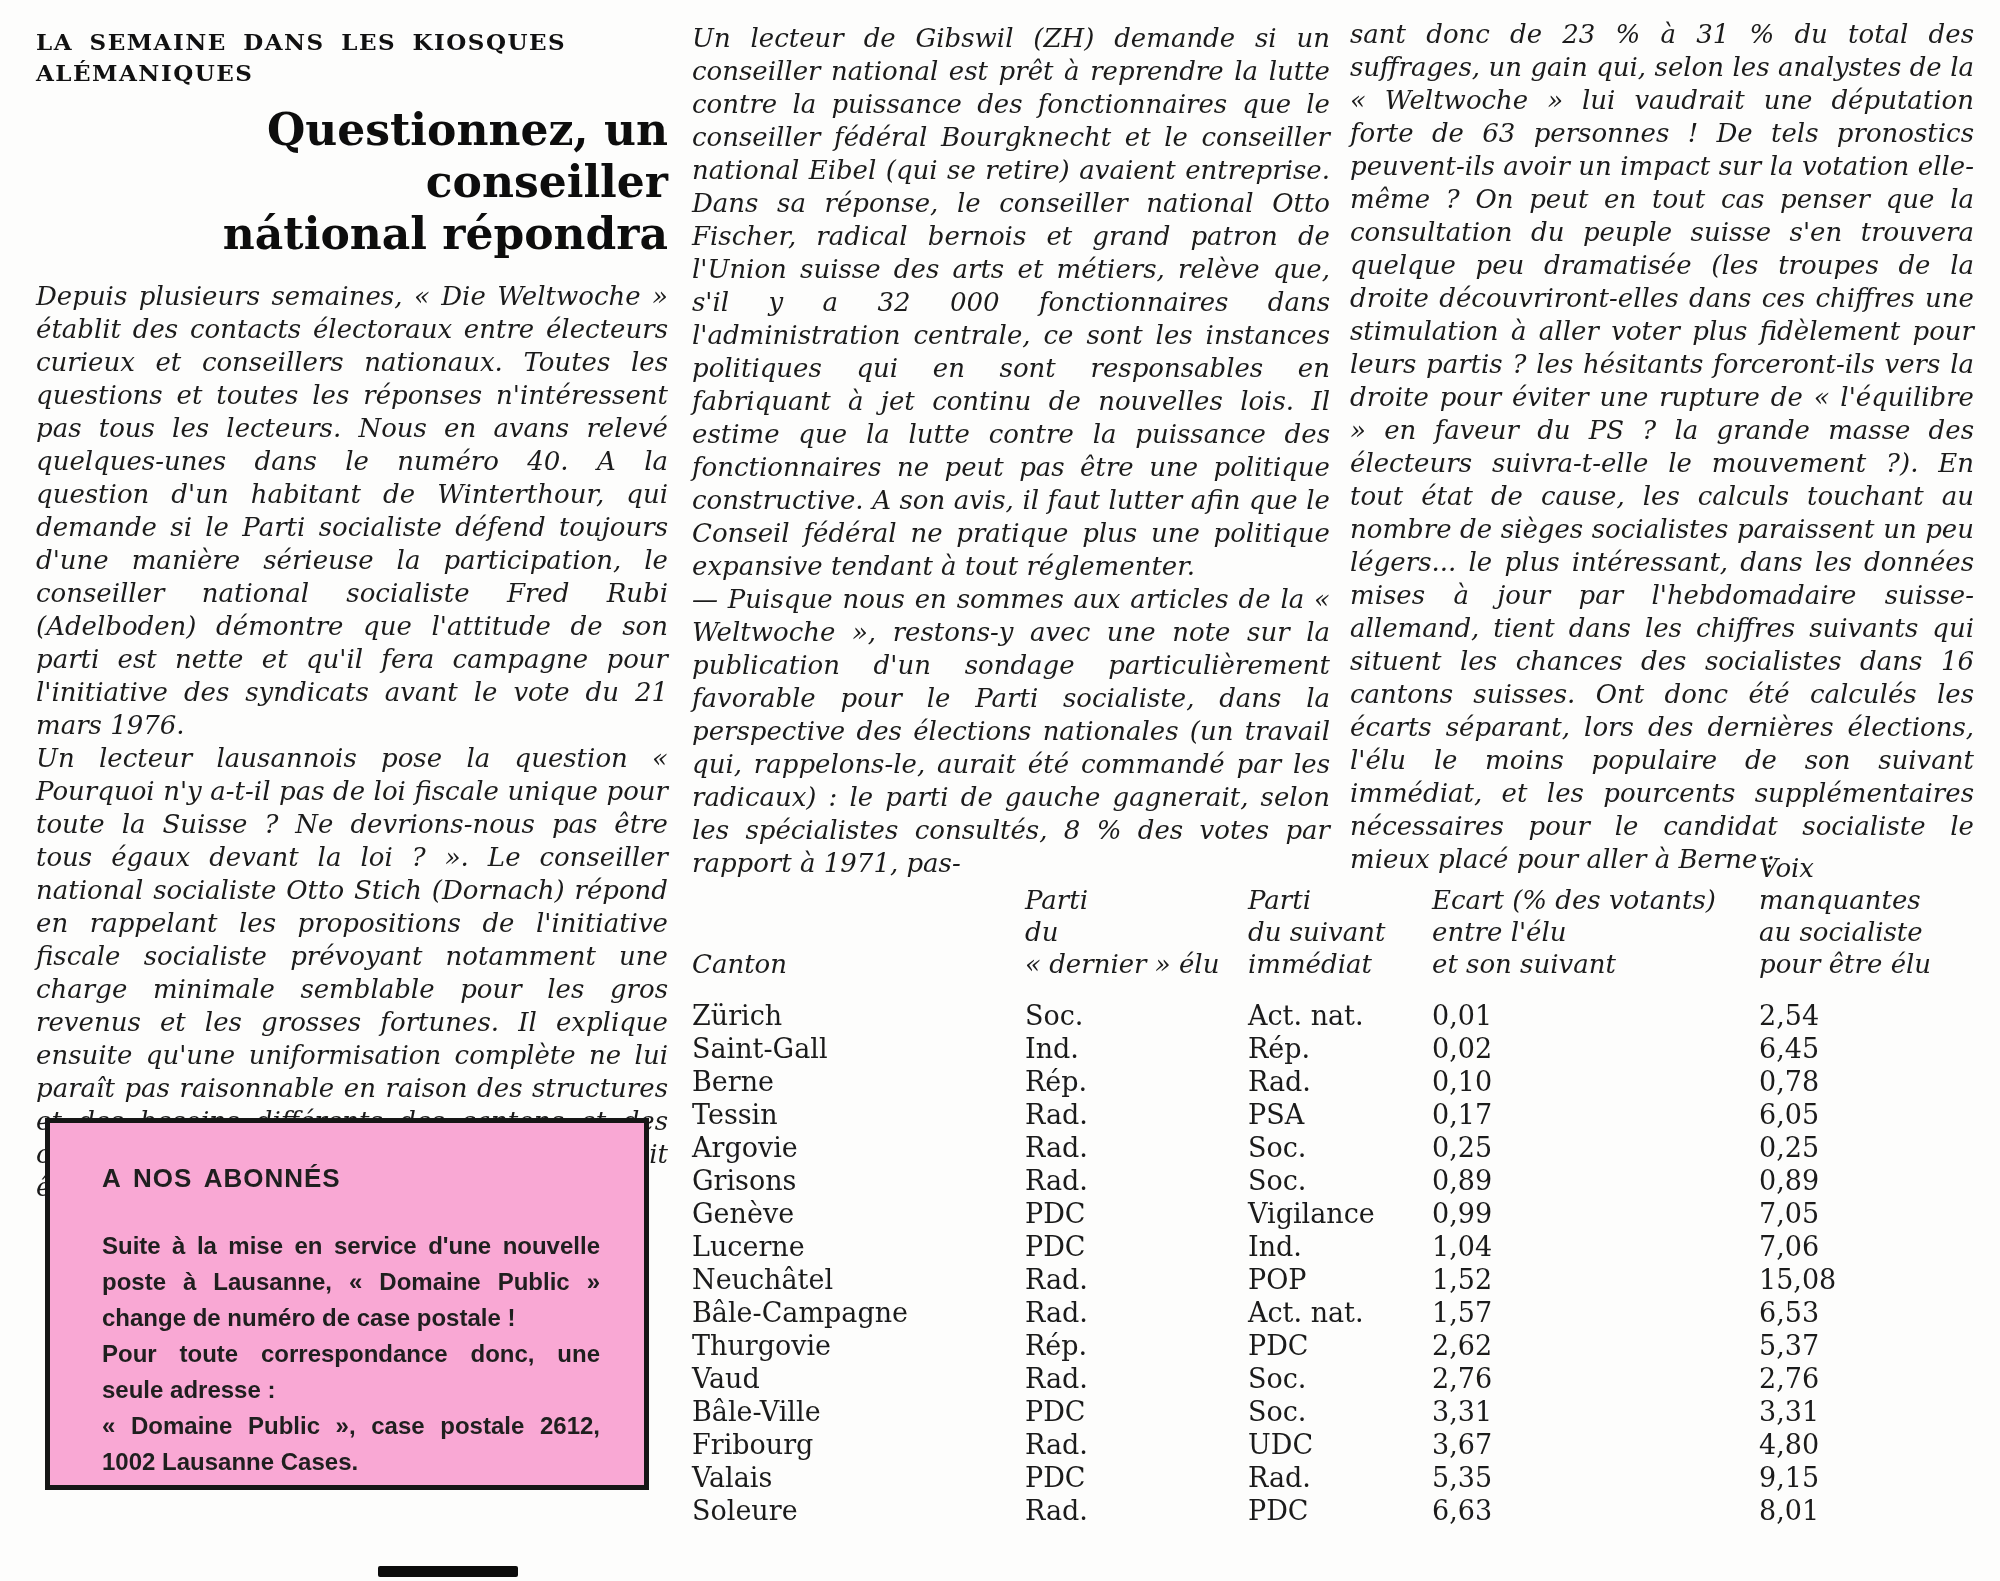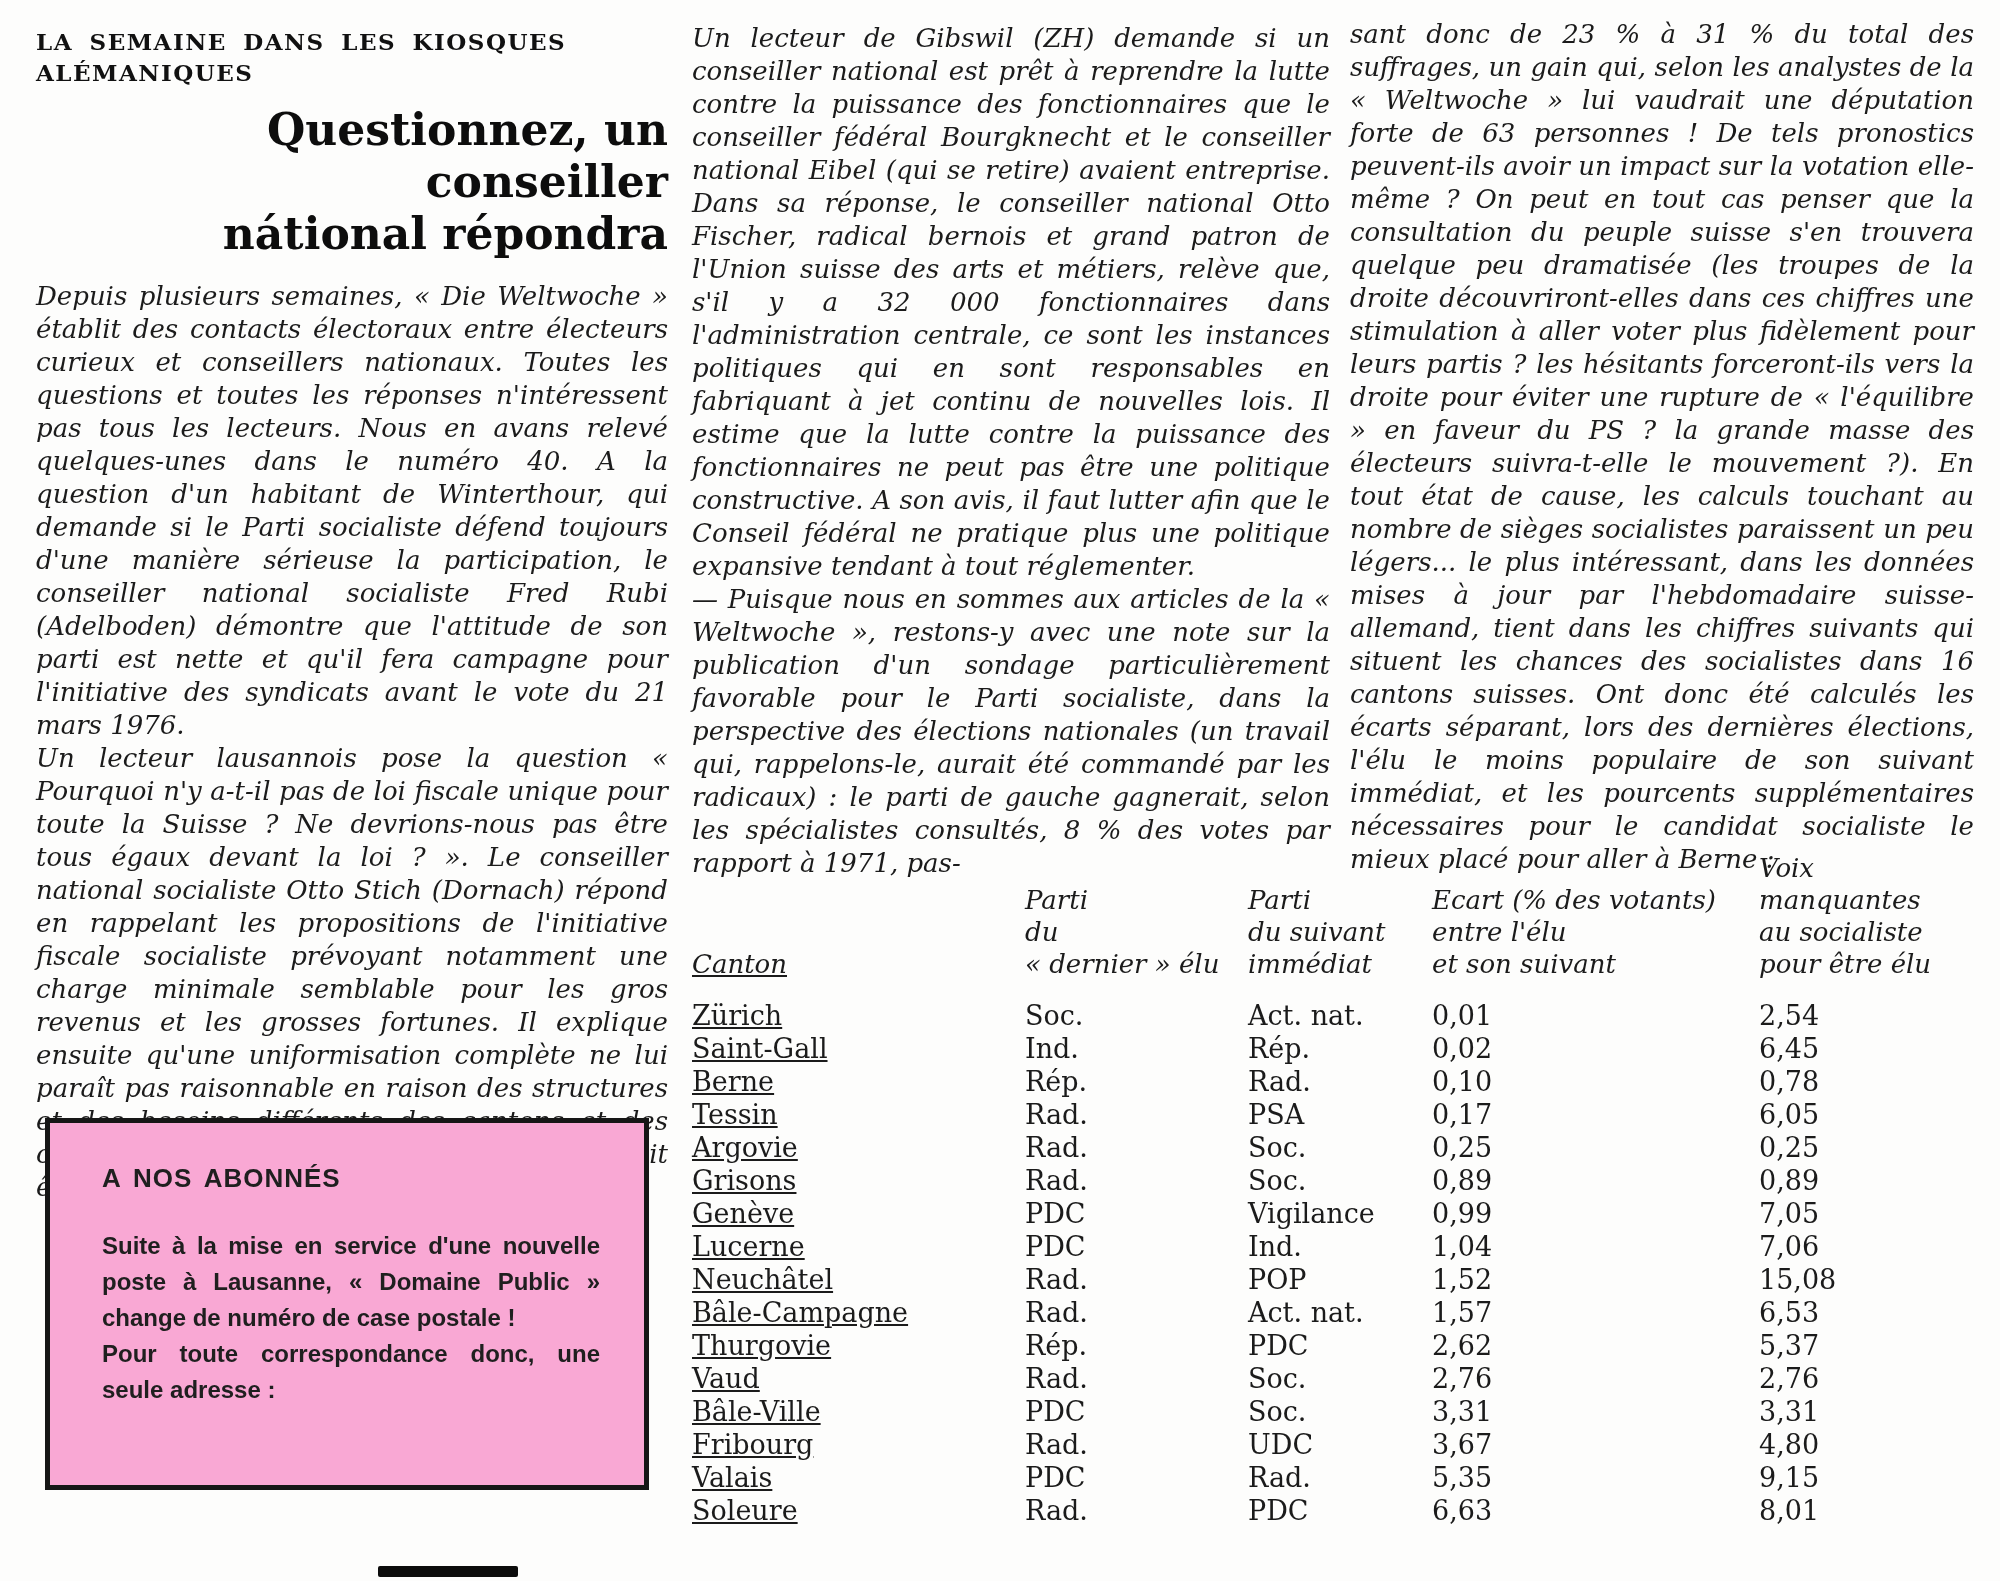--- a/index.html
+++ b/index.html
@@ -70,21 +70,21 @@
   }
   .thead {
     display:flex; align-items:flex-end;
     font-style:italic;
     font-size:26px; line-height:32px;
     margin-bottom:20px;
   }
   .hcell { white-space:pre-line; }
   .trow { display:flex; height:33px; }
   .cell { overflow:visible; }
-  .c1 { width:333px;text-decoration:underline; }
+  .c1 { width:333px; }
   .c2 { width:223px; }
   .c3 { width:184px; }
   .c4 { width:327px; }
   .c5 { width:218px; }
   .num { display:inline-block; width:80px; }
 
   
   .artifact {
     position:absolute; left:378px; top:1566px;
     width:140px; height:11px;
@@ -111,20 +111,21 @@
   </div>
 
   <div class="col col-3">
     <p class="body-par">sant donc de 23 % à 31 % du total des suffrages, un gain qui, selon les analystes de la « Weltwoche » lui vaudrait une députation forte de 63 personnes ! De tels pronostics peuvent-ils avoir un impact sur la votation elle-même ? On peut en tout cas penser que la consultation du peuple suisse s'en trouvera quelque peu dramatisée (les troupes de la droite découvriront-elles dans ces chiffres une stimulation à aller voter plus fidèlement pour leurs partis ? les hésitants forceront-ils vers la droite pour éviter une rupture de « l'équilibre » en faveur du PS ? la grande masse des électeurs suivra-t-elle le mouvement ?). En tout état de cause, les calculs touchant au nombre de sièges socialistes paraissent un peu légers... le plus intéressant, dans les données mises à jour par l'hebdomadaire suisse-allemand, tient dans les chiffres suivants qui situent les chances des socialistes dans 16 cantons suisses. Ont donc été calculés les écarts séparant, lors des dernières élections, l'élu le moins populaire de son suivant immédiat, et les pourcents supplémentaires nécessaires pour le candidat socialiste le mieux placé pour aller à Berne :</p>
   </div>
 
   <div class="notice">
     <p class="notice-heading">A NOS ABONNÉS</p>
     <p class="notice-par">Suite à la mise en service d'une nouvelle poste à Lausanne, « Domaine Public » change de numéro de case postale !</p>
     <p class="notice-par">Pour toute correspondance donc, une seule adresse :</p>
+    <p class="notice-par">« Domaine Public », case postale 2612, 1002 Lausanne Cases.</p>
   </div>
 
   <div class="ctable">
     <div class="thead">
       <div class="hcell c1">Canton</div>
       <div class="hcell c2">Parti
 du
 « dernier » élu</div>
       <div class="hcell c3">Parti
 du suivant

